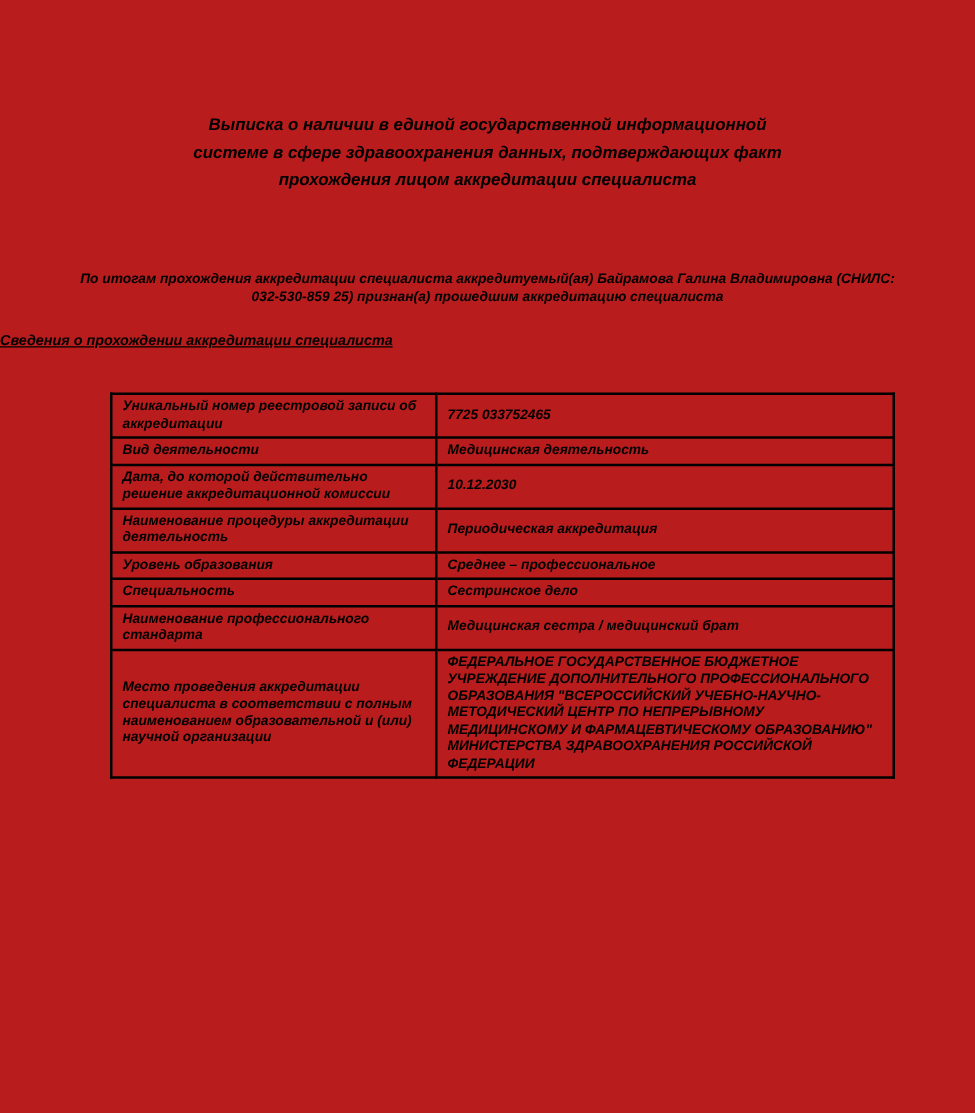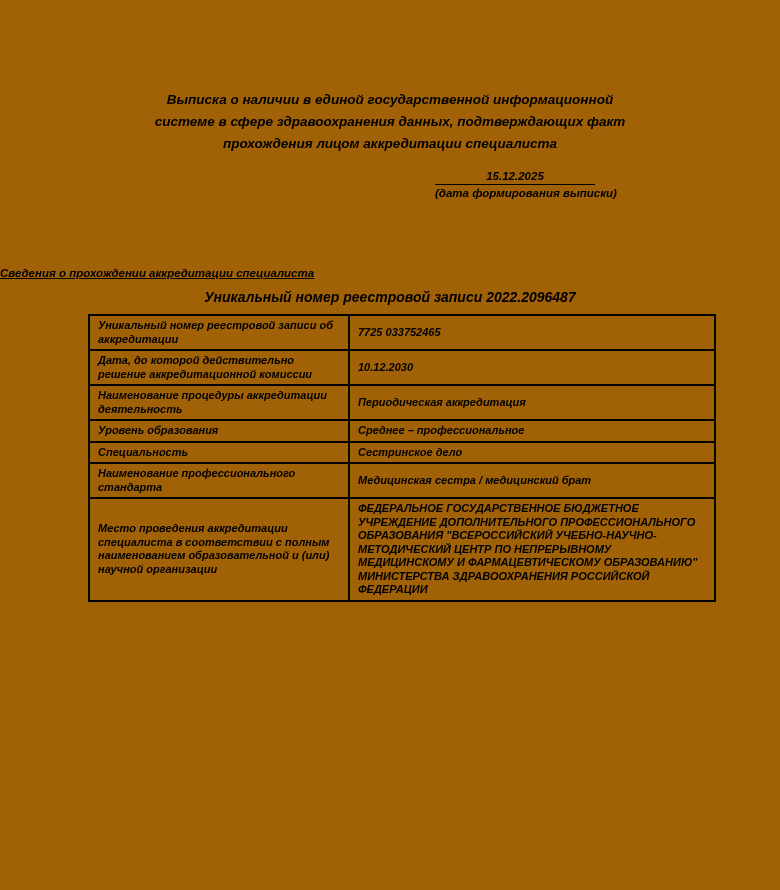--- a/index.html
+++ b/index.html
@@ -4,21 +4,21 @@
 <style>
   html, body {
     margin: 0;
     padding: 0;
     background: #ffffff;
   }
   .page {
     position: relative;
     width: 780px;
     height: 890px;
-    background: #a16207;
+    background: #b91c1c;
     color: #000000;
     font-family: "Liberation Sans", sans-serif;
     font-weight: bold;
     font-style: italic;
     overflow: hidden;
   }
   .doc-title {
     position: absolute;
     top: 89px;
     left: 0;
@@ -105,35 +105,38 @@
 <body>
 
 <div class="page">
 
   <div class="doc-title">
     <span class="line">Выписка о наличии в единой государственной информационной</span>
     <span class="line">системе в сфере здравоохранения данных, подтверждающих факт</span>
     <span class="line">прохождения лицом аккредитации специалиста</span>
   </div>
 
-  <div class="date-block">
-    <span class="date-value">15.12.2025</span>
-    <span class="date-caption">(дата формирования выписки)</span>
+
+  <div class="intro">
+    <span class="line">По итогам прохождения аккредитации специалиста аккредитуемый(ая) Байрамова Галина Владимировна (СНИЛС:</span>
+    <span class="line">032-530-859 25) признан(а) прошедшим аккредитацию специалиста</span>
   </div>
-
 
   <div class="section-heading">Сведения о прохождении аккредитации специалиста</div>
 
-  <div class="registry-heading">Уникальный номер реестровой записи 2022.2096487</div>
 
   <table class="acc-table">
     <tbody>
         <tr>
           <td class="label-cell">Уникальный номер реестровой записи об аккредитации</td>
           <td class="value-cell">7725 033752465</td>
+        </tr>
+        <tr>
+          <td class="label-cell">Вид деятельности</td>
+          <td class="value-cell">Медицинская деятельность</td>
         </tr>
         <tr>
           <td class="label-cell">Дата, до которой действительно решение аккредитационной комиссии</td>
           <td class="value-cell">10.12.2030</td>
         </tr>
         <tr>
           <td class="label-cell">Наименование процедуры аккредитации деятельность</td>
           <td class="value-cell">Периодическая аккредитация</td>
         </tr>
         <tr>

